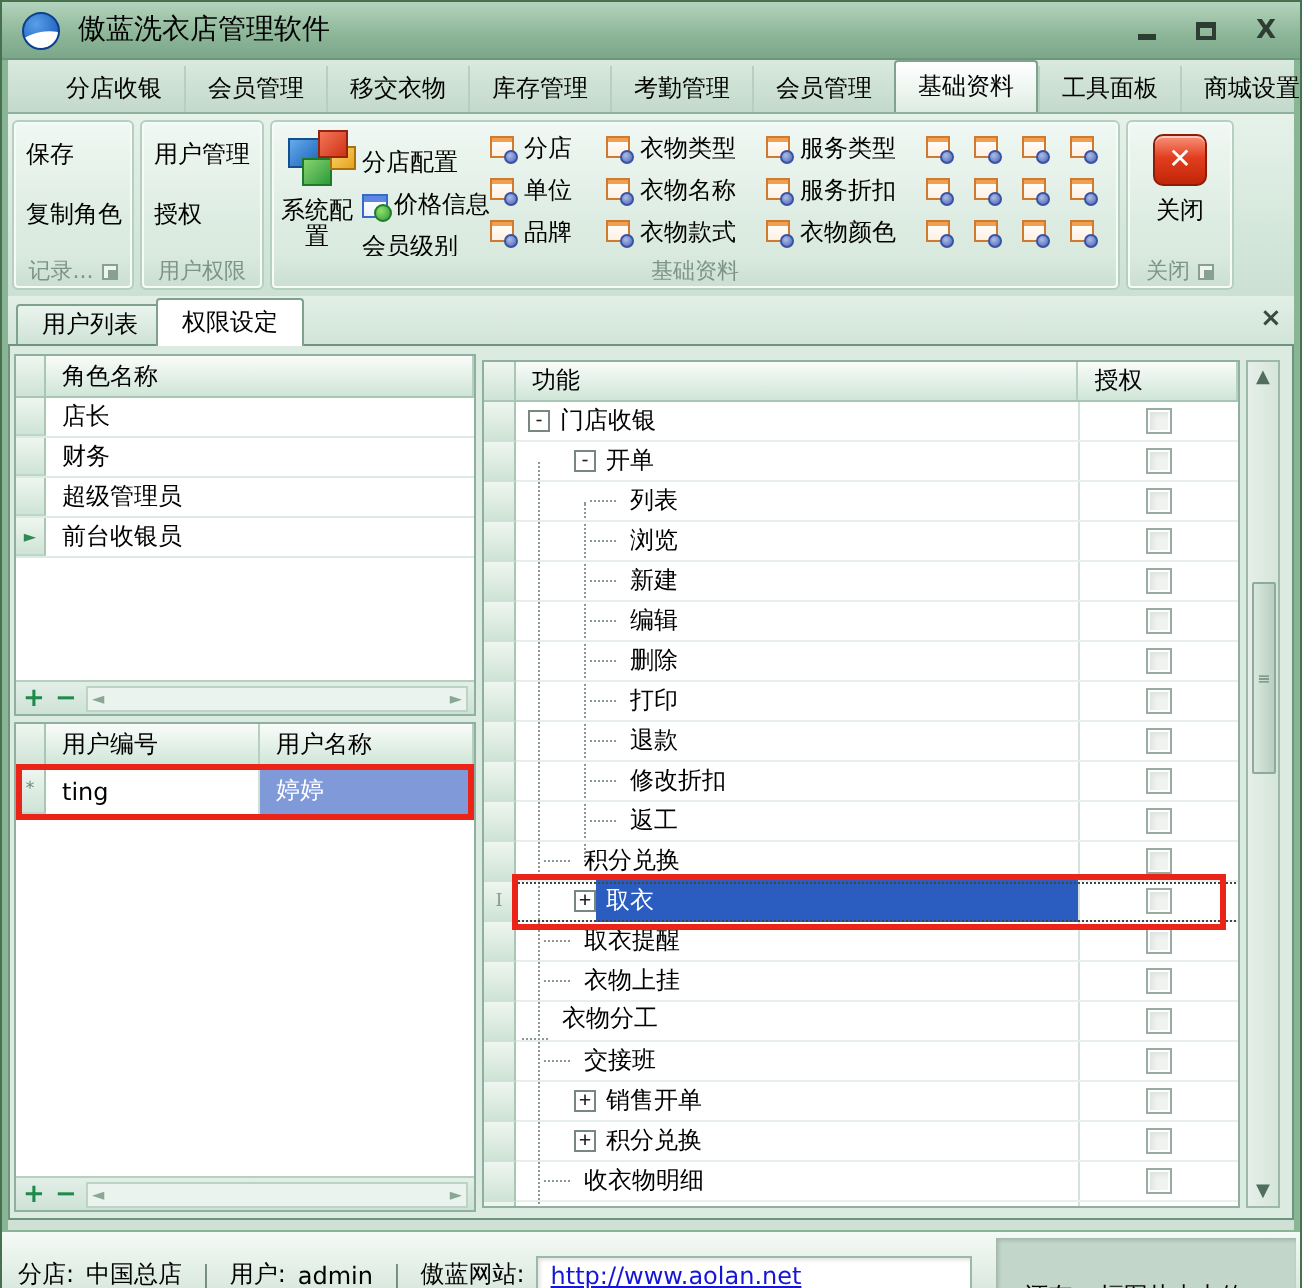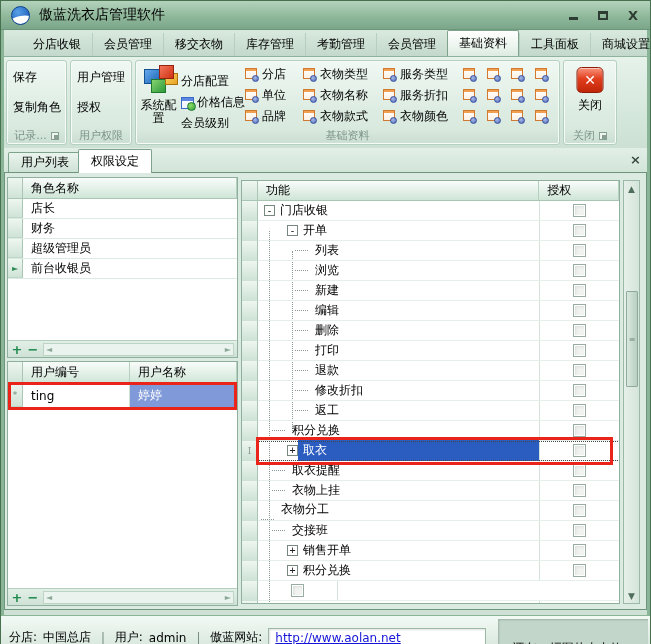--- a/index.html
+++ b/index.html
@@ -641,20 +641,24 @@
                 <span class="tlabel">积分兑换</span>
               </div>
               <div class="tauth">
                 <span class="cb"></span>
               </div>
             </div>
           </div>
           <div class="trow">
             <div class="indcell"></div>
             <div class="twrap">
+              <div class="tfunc" style="padding-left: 29px;">
+                <span class="dash"></span>
+                <span class="tlabel">收衣物明细</span>
+              </div>
               <div class="tauth">
                 <span class="cb"></span>
               </div>
             </div>
           </div>
           <div class="trow">
             <div class="indcell"></div>
             <div class="twrap">
               <div class="tfunc" style="padding-left: 29px;">
                 <span class="tlabel">返工记录</span>

